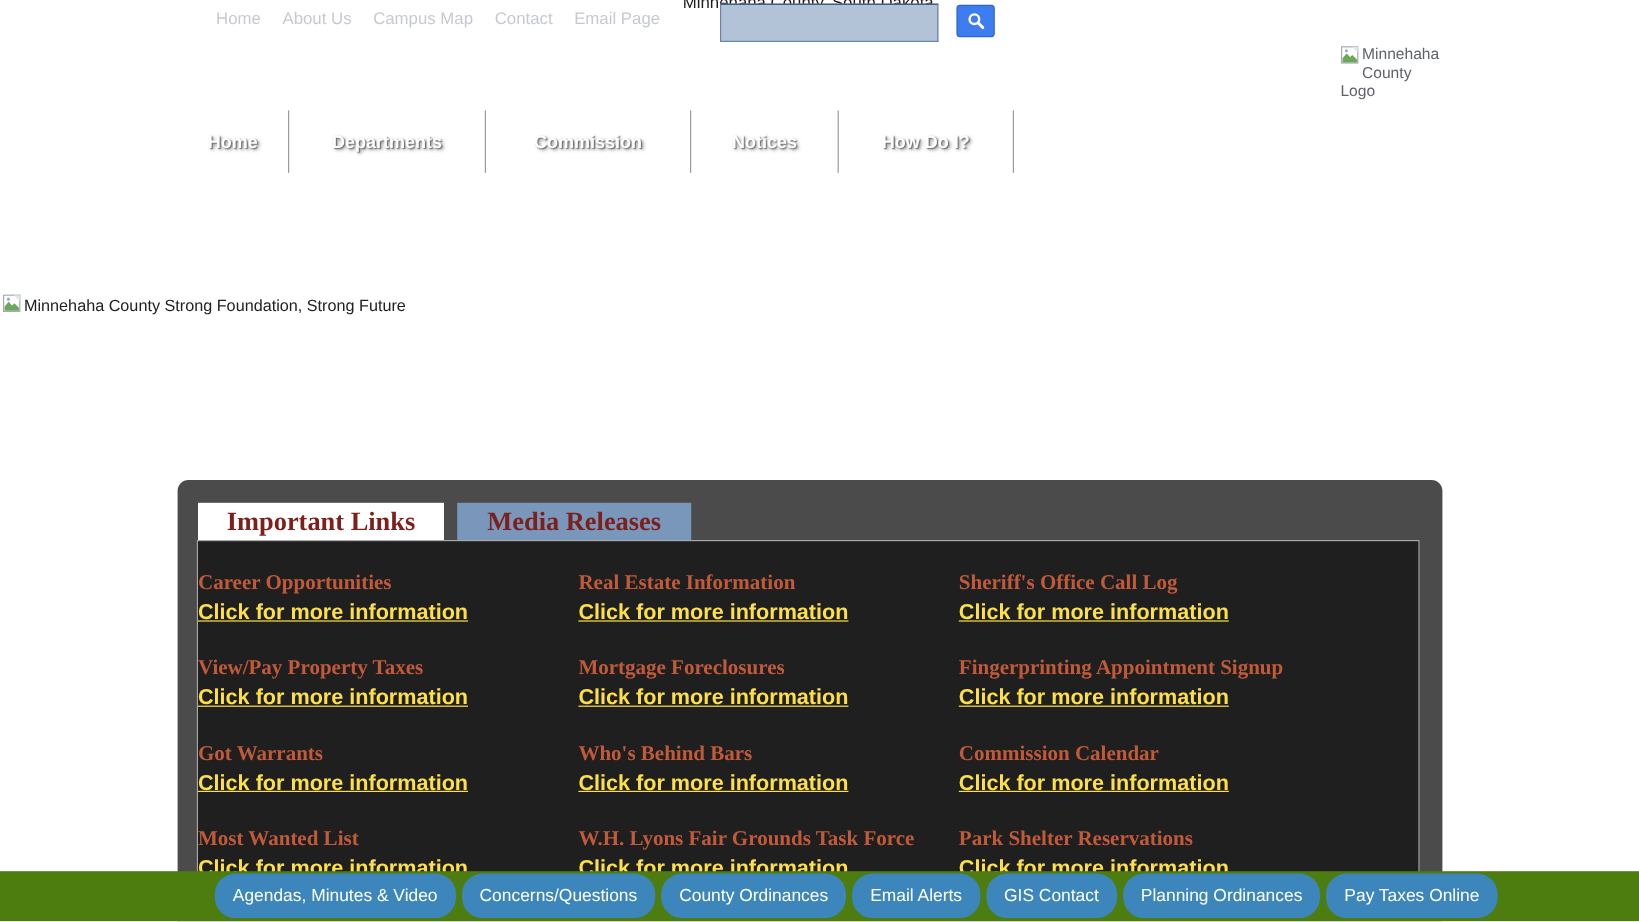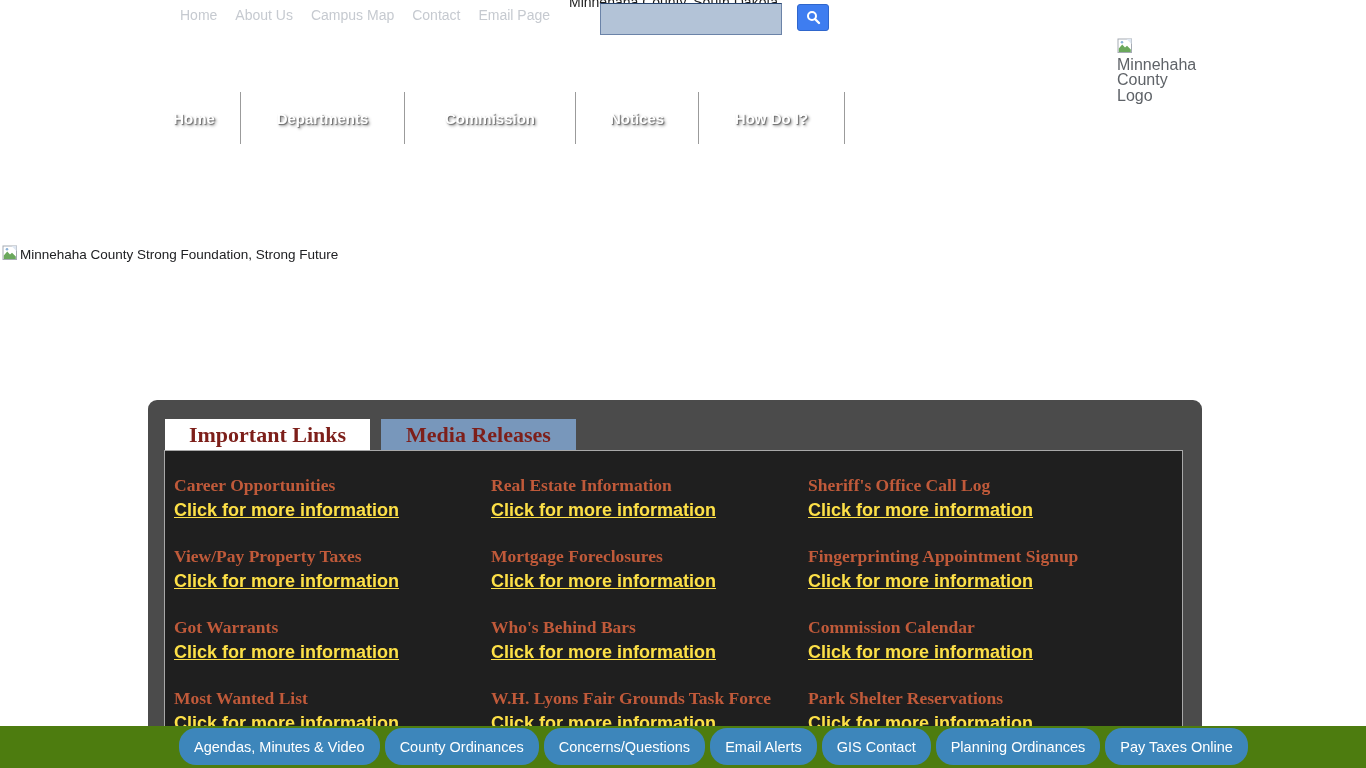--- a/index.html
+++ b/index.html
@@ -17,21 +17,21 @@
     background:#b3c3d7; border:1px solid #6b83a8; border-top-color:#29456f; outline:none;
     font-size:14px; color:#223; padding:0 6px; }
   .search-button { position:absolute; left:797px; top:4px; width:32px; height:27px;
     background:#3e7df0; border:1px solid #2f66cc; border-radius:3px; cursor:pointer;
     display:flex; align-items:center; justify-content:center; }
 
   
   .broken { display:flex; align-items:flex-start; }
   .broken-icon { flex:0 0 auto; margin-right:2px; }
   .logo-broken { position:absolute; left:1117px; top:37px; width:90px;
-    font-size:16px; color:#5f6368; line-height:15.5px; }
+    font-size:13px; color:#5f6368; line-height:15.5px; }
   .logo-broken .broken-icon { float:left; margin:1px 2px 0 0; }
   .hero-broken { position:absolute; left:2px; top:245px; font-size:13.5px; color:#202124; }
   .hero-broken .bi-text { margin-top:2px; }
 
   
   .main-nav { position:absolute; left:148px; top:92px; height:52px; display:flex; background:#fff; }
   .nav-item { display:flex; align-items:center; justify-content:center;
     border-right:1px solid #9b9b9b; color:#ffffff; font-size:15px; font-weight:700;
     text-shadow:1px 1px 1px #6e6e6e, 2px 2px 3px #9a9a9a; cursor:pointer; text-decoration:none; }
   .nav-item:nth-child(1){ width:93px; }
@@ -46,21 +46,21 @@
   .tabs { position:absolute; left:17px; top:19px; display:flex; gap:11px; height:31px; }
   .tab { display:flex; align-items:center; justify-content:center;
     font-family:"Liberation Serif", serif; font-weight:700; font-size:22px; color:#7d1f1a;
     cursor:pointer; white-space:nowrap; }
   .tab-active { width:205px; background:#ffffff; }
   .tab-inactive { width:195px; background:#7897bb; }
 
   .panel { position:absolute; left:16px; top:50px; width:1019px; height:290px;
     background:#1f1f1f; border:1px solid #a8a8a8; overflow:hidden; }
   .links-grid { display:grid; grid-template-columns:317px 317px 1fr; grid-auto-rows:71px;
-    padding:24px 0 0 9px; }
+    padding:24px 0 0 0; }
   .link-cell { overflow:visible; }
   .link-title { font-family:"Liberation Serif", serif; font-weight:700; font-size:17.5px;
     color:#c05a3a; white-space:nowrap; margin-bottom:4px; }
   .link-more { display:inline-block; font-size:18px; font-weight:700; color:#fde047;
     text-decoration:underline; white-space:nowrap; cursor:pointer; }
 
   
   .quick-bar { position:absolute; left:0; top:726px; width:1366px; height:42px;
     background:#4d7c0f; z-index:5; }
   .quick-buttons { display:flex; gap:5px; padding:2px 0 0 179px; }
@@ -184,22 +184,22 @@
           <a class="link-more">Click for more information</a>
         </div>
         </div>
     </div>
   </section>
 
   <footer class="quick-bar">
     <div class="quick-buttons">
 
     <button class="quick-btn">Agendas, Minutes &amp; Video</button>
+        <button class="quick-btn">Concerns/Questions</button>
         <button class="quick-btn">County Ordinances</button>
-        <button class="quick-btn">Concerns/Questions</button>
         <button class="quick-btn">Email Alerts</button>
         <button class="quick-btn">GIS Contact</button>
         <button class="quick-btn">Planning Ordinances</button>
         <button class="quick-btn">Pay Taxes Online</button>
       </div>
   </footer>
 
 </div>
 
 </body></html>

